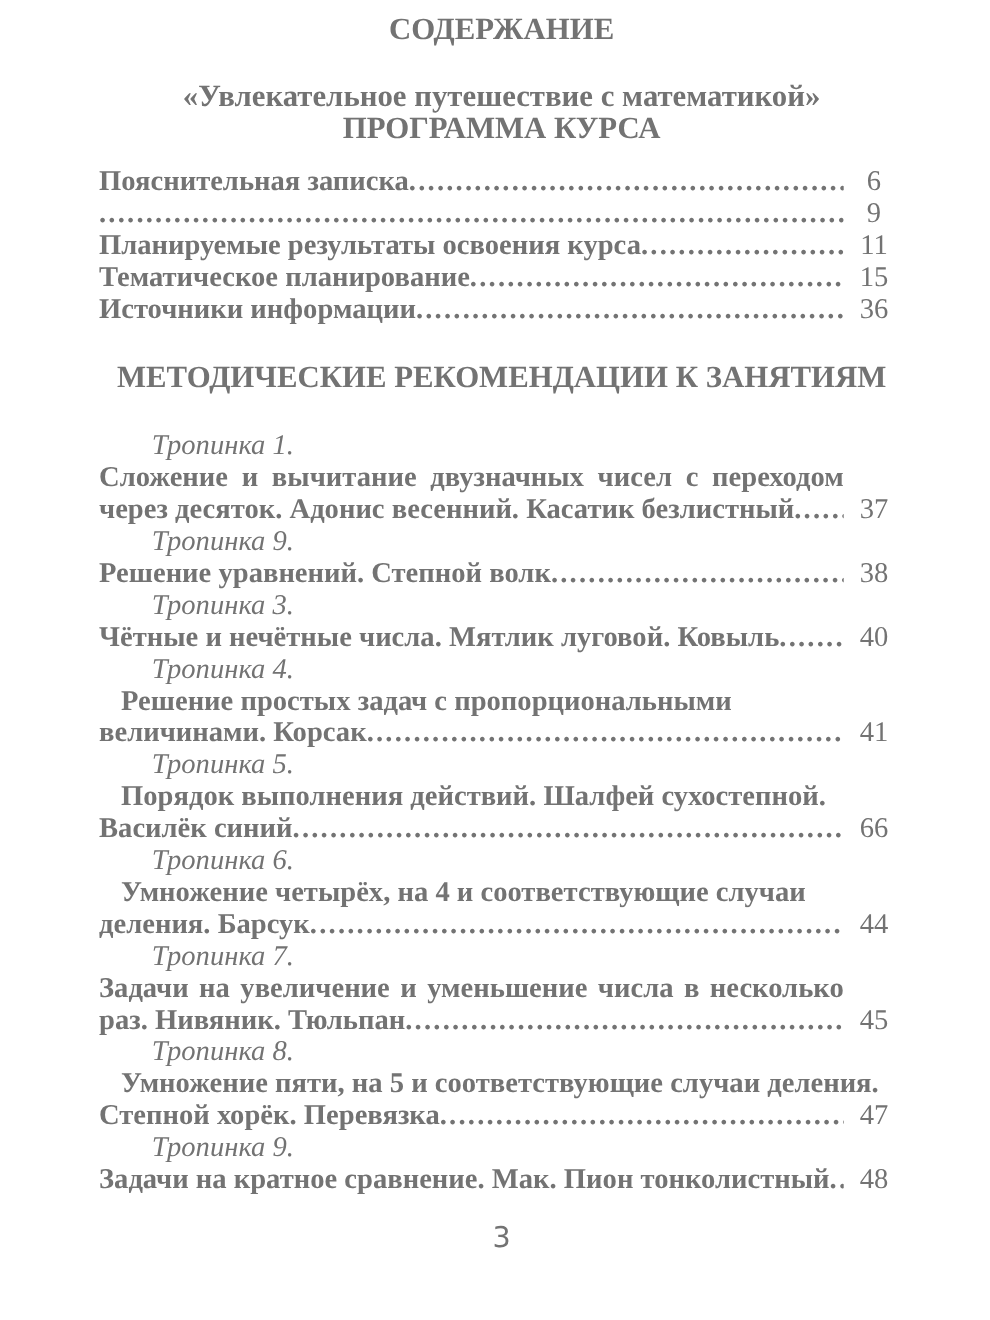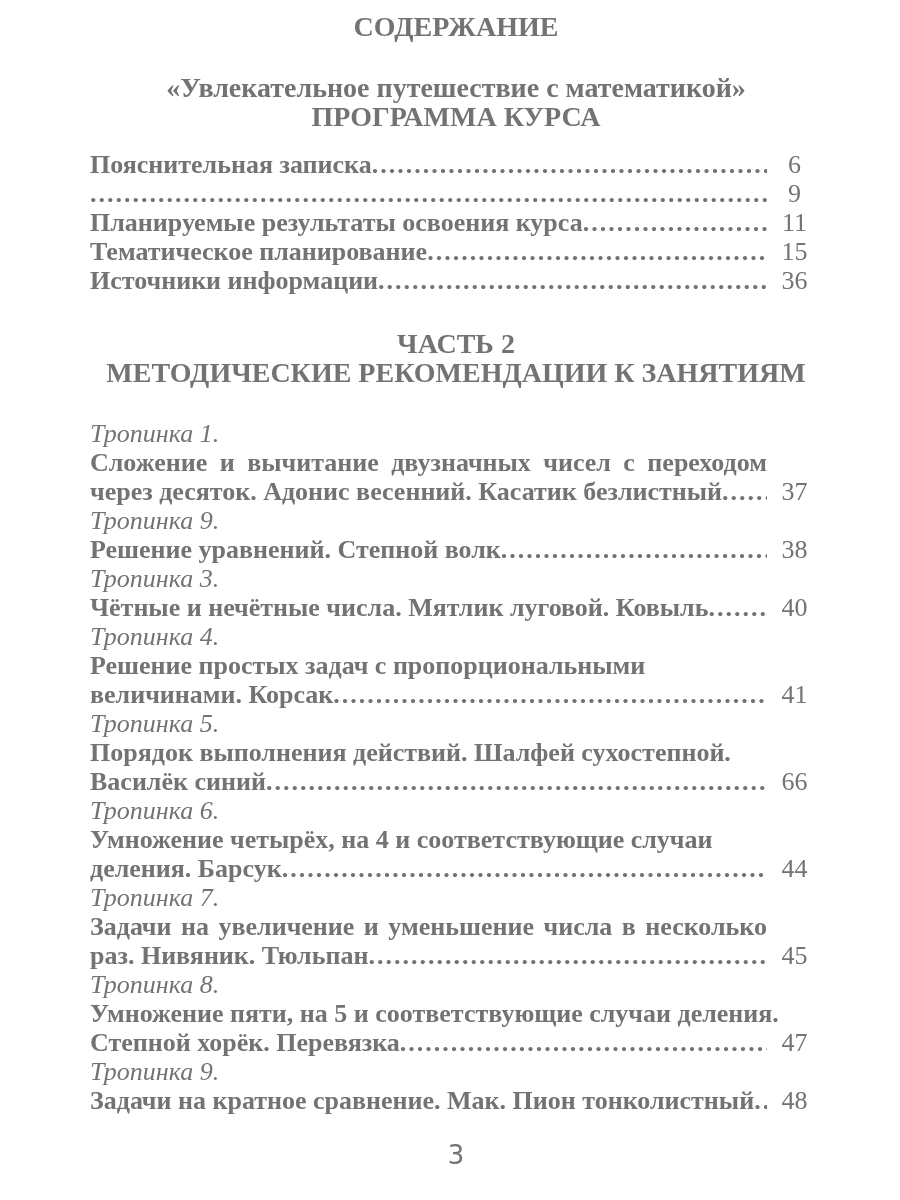--- a/index.html
+++ b/index.html
@@ -30,31 +30,33 @@
   .sp { width: 100%; }
   .sp32 { height: 32px; }
   .sp34 { height: 34px; }
   .sp26 { height: 26px; }
   .list { margin-top: 19px; }
   
   .plainline {
     padding-right: 55px;
     white-space: nowrap;
     overflow: hidden;
+    margin-left: 20px;
   }
   .justline {
     padding-right: 55px;
     text-align: justify;
     text-align-last: justify;
   }
   .subtitle {
     font-weight: 400;
     font-style: italic;
     padding-right: 55px;
     white-space: nowrap;
+    margin-left: 48px;
   }
   
   .row {
     display: flex;
     align-items: baseline;
   }
   .row .t { white-space: nowrap; flex: 0 0 auto; }
   .row .leader {
     flex: 1 1 auto;
     overflow: hidden;
@@ -108,21 +110,20 @@
       </div>
       <div class="row">
         <span class="t">Источники информации</span>
         <span class="leader">..............................................................................................................</span>
         <span class="pg">36</span>
       </div>
     </div>
 
   <div class="sp sp34"></div>
 
-  <div class="h1 center">ЧАСТЬ 2</div>
   <div class="h1 center">МЕТОДИЧЕСКИЕ РЕКОМЕНДАЦИИ К ЗАНЯТИЯМ</div>
 
   <div class="sp sp32"></div>
 
   <div id="part2-list">
       <div class="subtitle">Тропинка 1.</div>
       <div class="justline">Сложение и вычитание двузначных чисел с переходом</div>
       <div class="row">
         <span class="t">через десяток. Адонис весенний. Касатик безлистный</span>
         <span class="leader">..............................................................................................................</span>

